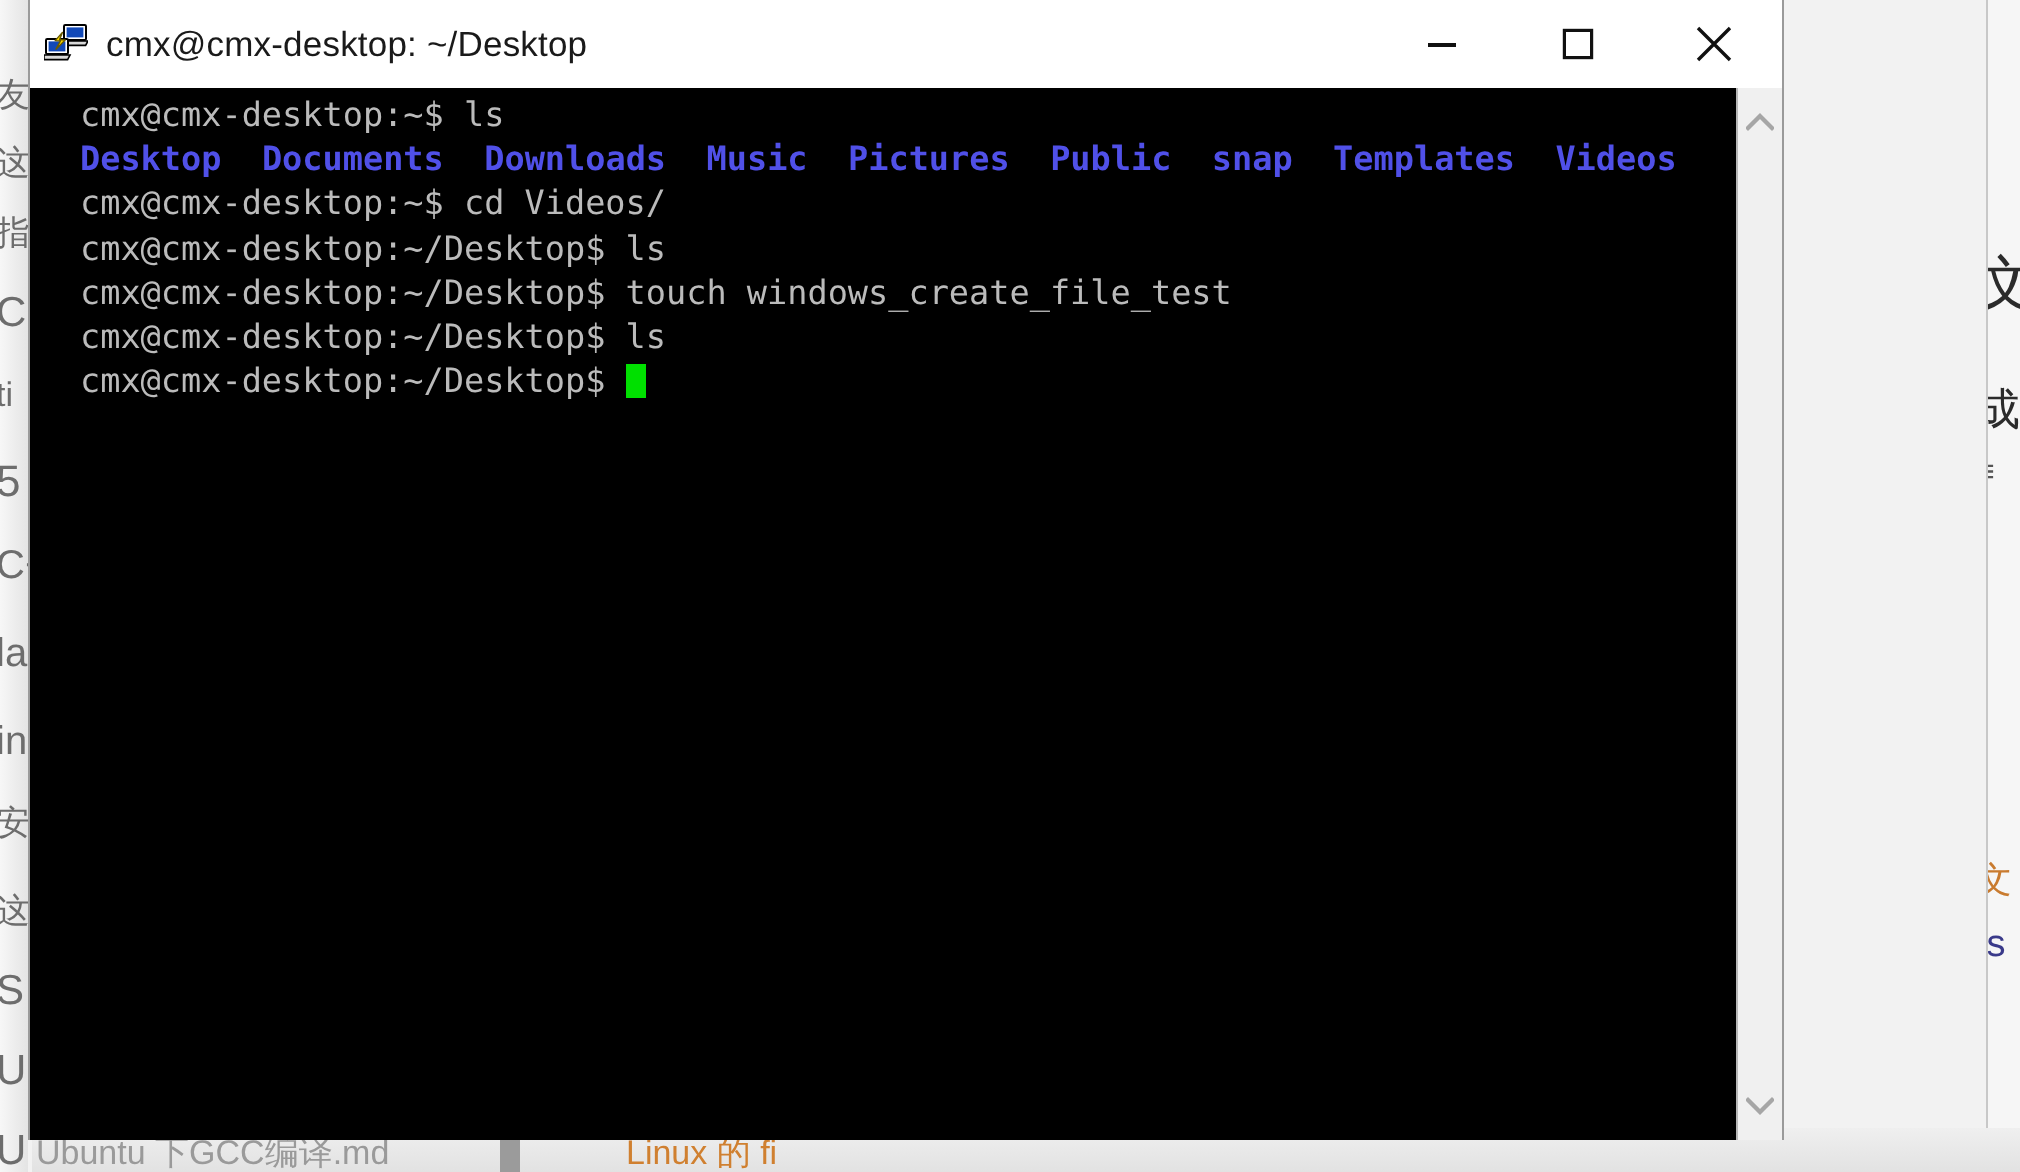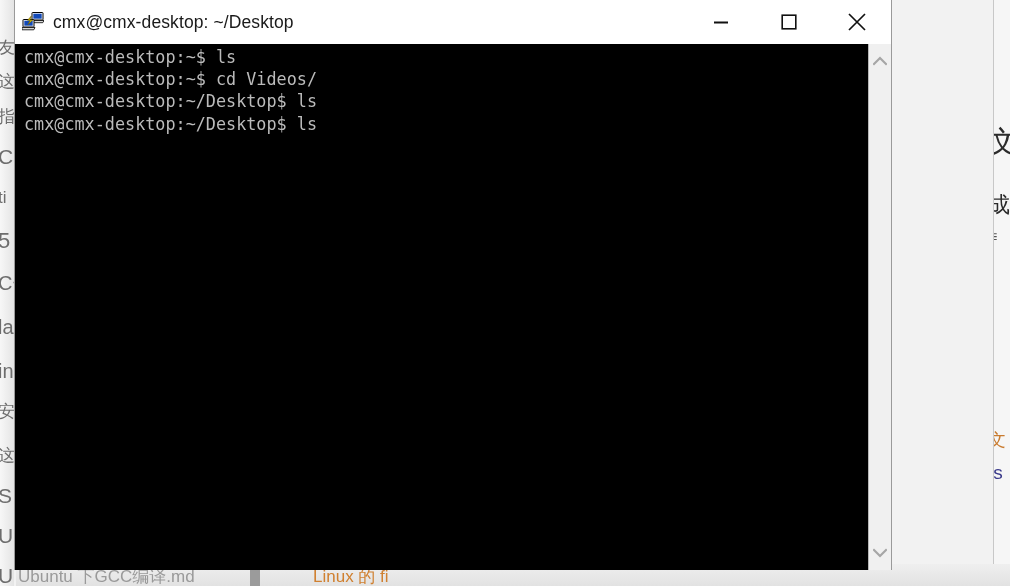--- a/index.html
+++ b/index.html
@@ -133,21 +133,21 @@
   
   #terminal-area {
     position: relative;
     height: 526px;
     background: #000000;
     display: flex;
   }
   #terminal-screen {
     flex: 1 1 auto;
     background: #000000;
-    padding: 2px 0 0 9px;
+    padding: 2px 0 0 25px;
     overflow: hidden;
     box-sizing: border-box;
   }
   .term-line {
     font-family: "DejaVu Sans Mono", "Liberation Mono", monospace;
     font-size: 16.8px;
     line-height: 22.2px;
     color: #bbbbbb;
     white-space: pre;
     letter-spacing: 0px;
@@ -265,29 +265,32 @@
       </button>
     </div>
   </div>
 
   <div id="terminal-area">
 
     <div id="terminal-screen">
 
       <div class="term-line"><span>cmx@cmx-desktop:~$ ls</span></div>
 
+      <div class="term-line"><span class="dir">Desktop</span>  <span class="dir">Documents</span>  <span class="dir">Downloads</span>  <span class="dir">Music</span>  <span class="dir">Pictures</span>  <span class="dir">Public</span>  <span class="dir">snap</span>  <span class="dir">Templates</span>  <span class="dir">Videos</span></div>
 
       <div class="term-line"><span>cmx@cmx-desktop:~$ cd Videos/</span></div>
 
       <div class="term-line"><span>cmx@cmx-desktop:~/Desktop$ ls</span></div>
 
+      <div class="term-line"><span>cmx@cmx-desktop:~/Desktop$ touch windows_create_file_test</span></div>
 
       <div class="term-line"><span>cmx@cmx-desktop:~/Desktop$ ls</span></div>
 
 
+      <div class="term-line"><span>cmx@cmx-desktop:~/Desktop$ </span><span class="cursor-block"></span></div>
 
     </div>
 
     <div id="term-scrollbar">
       <div class="scroll-arrow">
         <svg width="14" height="10" viewBox="0 0 14 10" xmlns="http://www.w3.org/2000/svg">
           <path d="M1 8 L7 2 L13 8" fill="none" stroke="#a6a6a6" stroke-width="2.2" stroke-linecap="square"></path>
         </svg>
       </div>
       <div id="scroll-track"></div>

